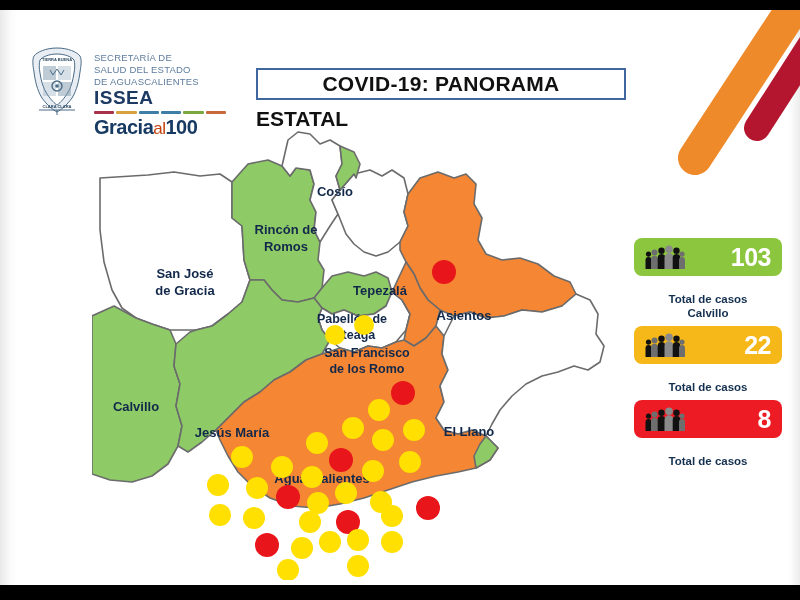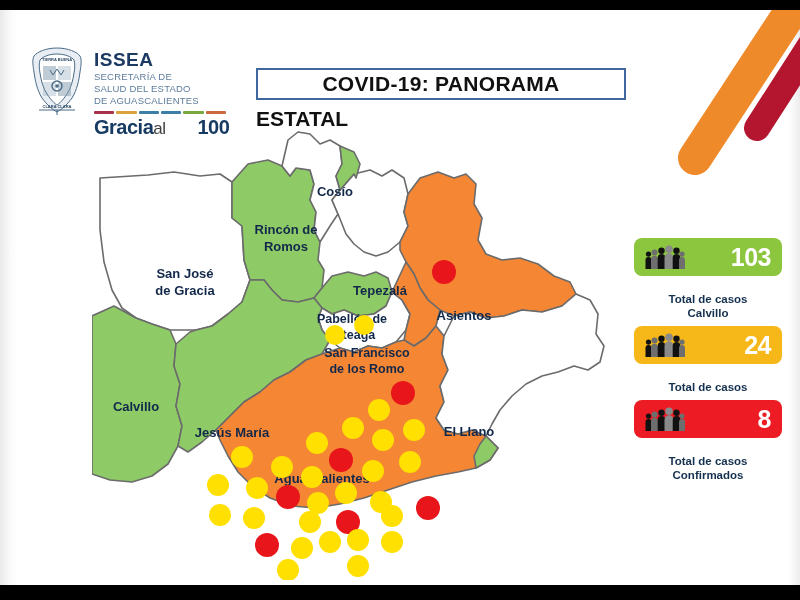--- a/index.html
+++ b/index.html
@@ -35,22 +35,22 @@
     font-size: 19px; font-weight: bold; color: #1d3a63;
     letter-spacing: 0.5px; line-height: 1;
   }
   #issea-sub {
     font-size: 9.5px; color: #5d7c9c; line-height: 1.28; margin-top: 2px;
     letter-spacing: 0.2px;
   }
   #dash-row { display: flex; gap: 2px; margin-top: 4px; width: 132px; }
   #dash-row i { display: block; height: 3px; flex: 1; border-radius: 1px; }
   #contigo { margin-top: 2px; font-size: 20px; font-weight: bold; color: #173a63; letter-spacing: -0.5px; }
-  #contigo .al { color: #404040; font-weight: normal; font-size: 17px; }
-  #contigo .num { color: #173a63; padding-left: 32px; }
+  #contigo .al { color: #c2410c; font-weight: normal; font-size: 17px; }
+  #contigo .num { color: #173a63; }
 
   
   #title-box {
     position: absolute; left: 256px; top: 58px; width: 370px; height: 32px;
     border: 2.5px solid #41689e; background: #ffffff;
     display: flex; align-items: center; justify-content: center;
   }
   #title-main { font-size: 21px; font-weight: bold; color: #111; letter-spacing: 0.3px; }
   #title-sub {
     position: absolute; left: 256px; top: 97px; width: 370px;
@@ -109,26 +109,26 @@
       </g>
       <circle cx="29" cy="40" r="5" fill="none" stroke="#4a6b86" stroke-width="1.4"></circle>
       <circle cx="29" cy="40" r="1.8" fill="#4a6b86"></circle>
       <path d="M22 24 l3 5 4-6 4 6 3-5" fill="none" stroke="#4a6b86" stroke-width="1"></path>
       <text x="29" y="15" font-size="4" fill="#2c4a63" text-anchor="middle" font-family="Liberation Sans, sans-serif" font-weight="bold">TIERRA BUENA</text>
       <text x="29" y="62" font-size="4" fill="#2c4a63" text-anchor="middle" font-family="Liberation Sans, sans-serif" font-weight="bold">CLARA CLARA</text>
       <path d="M11 64 h36 M29 64 v5" stroke="#4a6b86" stroke-width="1" fill="none"></path>
     </svg>
 
     <div id="logo-text">
-      <div id="issea-name">ISSEA</div>
       <div id="issea-sub">
         <div>SECRETARÍA DE</div>
         <div>SALUD DEL ESTADO</div>
         <div>DE AGUASCALIENTES</div>
       </div>
+      <div id="issea-name">ISSEA</div>
       <div id="dash-row">
           <i style="background: rgb(168, 50, 74);"></i>
           <i style="background: rgb(217, 162, 62);"></i>
           <i style="background: rgb(62, 127, 168);"></i>
           <i style="background: rgb(62, 127, 168);"></i>
           <i style="background: rgb(122, 168, 62);"></i>
           <i style="background: rgb(201, 106, 62);"></i>
         </div>
       <div id="contigo"><span>Gracia</span><span class="al">al</span><span class="num">100</span></div>
     </div>
@@ -311,21 +311,21 @@
             <path d="M8 15.25 a3.5 3.5 0 0 1 7 0 L15 25 L8 25 Z" fill="#6e6e6e"></path>
             <circle cx="18.5" cy="6.7" r="3.2" fill="#111111"></circle>
             <path d="M14.7 13.92 a3.8 3.8 0 0 1 7.6 0 L22.299999999999997 25 L14.7 25 Z" fill="#111111"></path>
             <circle cx="26" cy="5.3" r="3.8" fill="#8a8a8a"></circle>
             <path d="M21.5 13.75 a4.5 4.5 0 0 1 9 0 L30.5 25 L21.5 25 Z" fill="#8a8a8a"></path>
             <circle cx="33.5" cy="6.7" r="3.2" fill="#111111"></circle>
             <path d="M29.7 13.92 a3.8 3.8 0 0 1 7.6 0 L37.3 25 L29.7 25 Z" fill="#111111"></path>
             <circle cx="39" cy="10.1" r="2.6" fill="#6e6e6e"></circle>
             <path d="M36 16 a3 3 0 0 1 6 0 L42 25 L36 25 Z" fill="#6e6e6e"></path>
           </svg>
-          <span class="count">24</span>
+          <span class="count">22</span>
         </div>
         <div class="stat-label">
           <div>Total de casos</div>
         </div>
       </div>
       <div class="stat">
         <div class="pill" style="background: rgb(237, 28, 36);">
           <svg viewBox="0 0 42 26" class="ppl">
             <circle cx="5.5" cy="10.1" r="2.6" fill="#111111"></circle>
             <path d="M2.5 16 a3 3 0 0 1 6 0 L8.5 25 L2.5 25 Z" fill="#111111"></path>
@@ -337,20 +337,19 @@
             <path d="M21.5 13.75 a4.5 4.5 0 0 1 9 0 L30.5 25 L21.5 25 Z" fill="#8a8a8a"></path>
             <circle cx="33.5" cy="6.7" r="3.2" fill="#111111"></circle>
             <path d="M29.7 13.92 a3.8 3.8 0 0 1 7.6 0 L37.3 25 L29.7 25 Z" fill="#111111"></path>
             <circle cx="39" cy="10.1" r="2.6" fill="#6e6e6e"></circle>
             <path d="M36 16 a3 3 0 0 1 6 0 L42 25 L36 25 Z" fill="#6e6e6e"></path>
           </svg>
           <span class="count">8</span>
         </div>
         <div class="stat-label">
           <div>Total de casos</div>
-          <div>Confirmados</div>
         </div>
       </div>
     </div>
 
 </div>
 
 <div class="letterbox-bottom"></div>
 
 </body></html>

